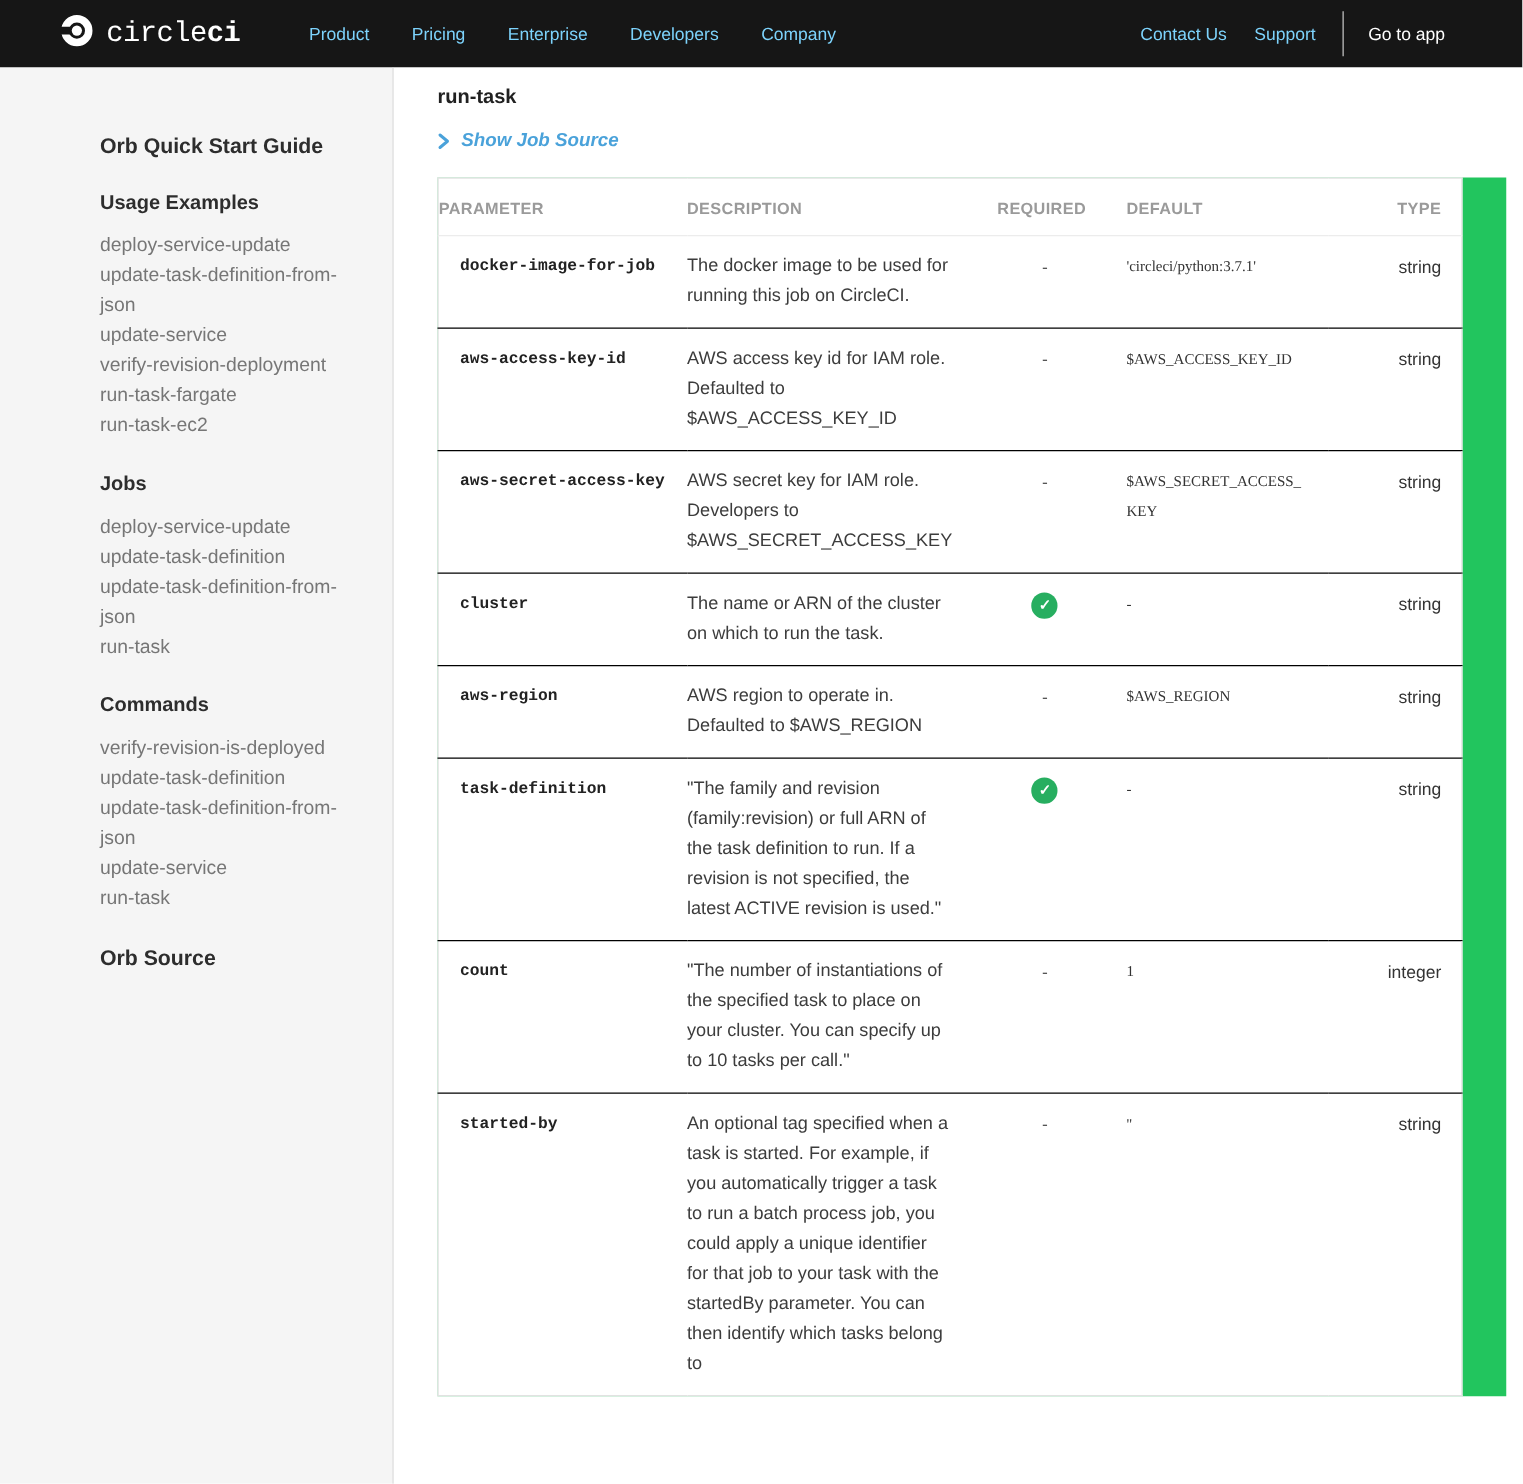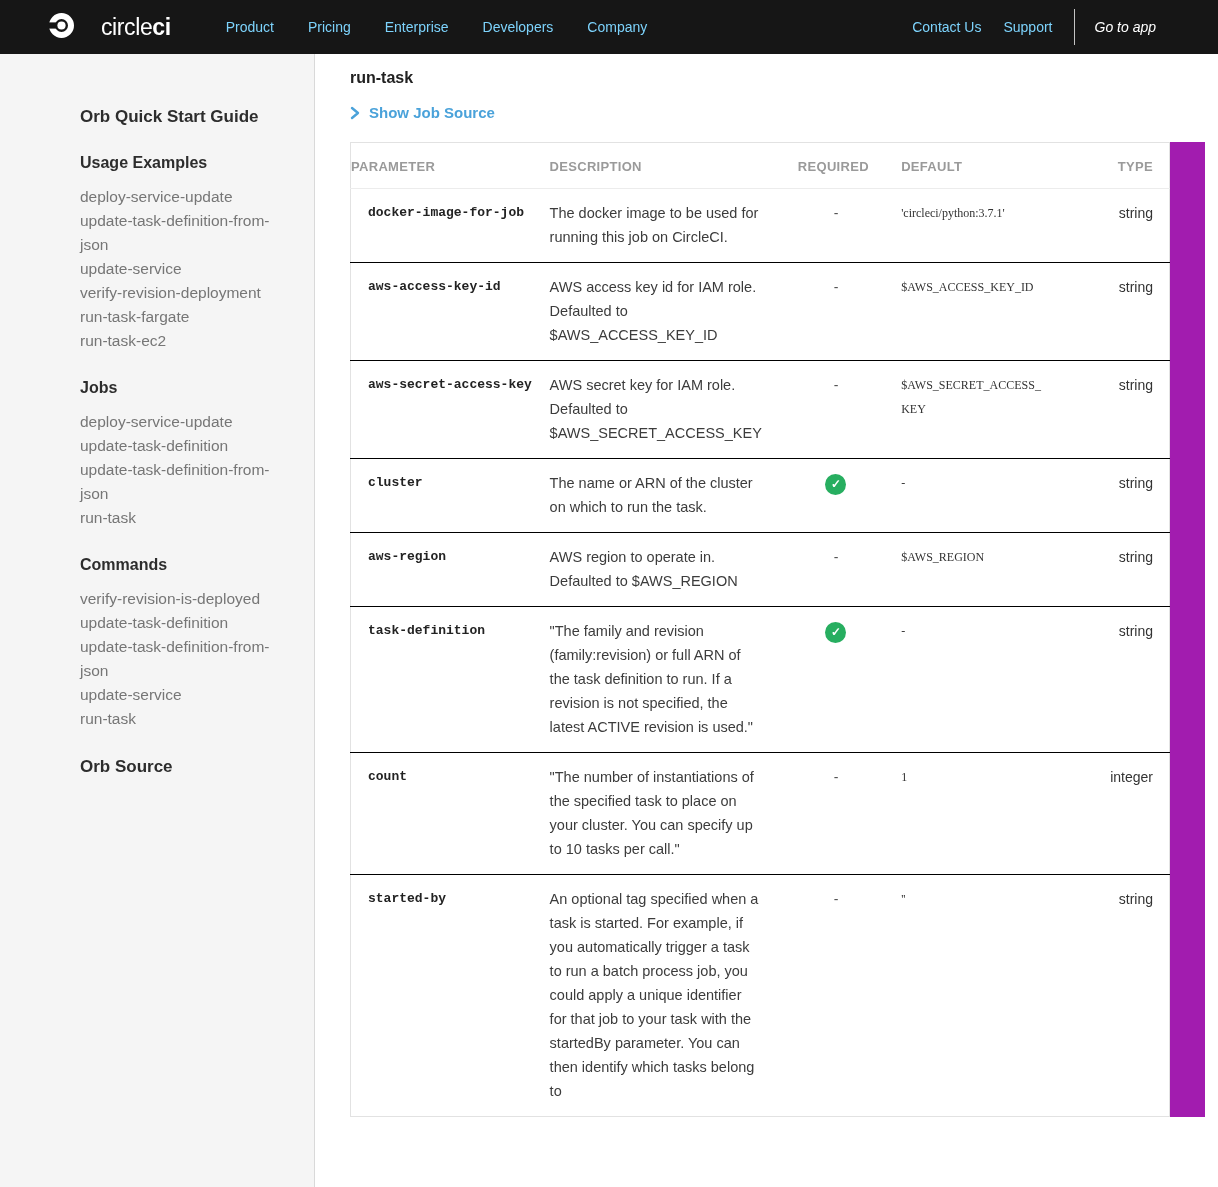--- a/index.html
+++ b/index.html
@@ -2,21 +2,21 @@
 <html><head>
 <meta charset="utf-8">
 <style>
   * { margin:0; padding:0; box-sizing:border-box; }
   html,body { width:1218px; height:1187px; overflow:hidden; background:#fff;
     font-family:"Liberation Sans", sans-serif; }
 
   
   .navbar { height:54px; background:#161616; display:flex; align-items:center;
     padding:0 56px 0 48px; color:#fff; }
-  .logo { display:flex; align-items:center; gap:26px; cursor:pointer; }
+  .logo { display:flex; align-items:center; gap:10px; cursor:pointer;font-family:Liberation Mono, monospace; }
   .logo-text { font-size:23px; color:#fff; letter-spacing:-0.4px; }
   .logo-text b { font-weight:700; }
   .nav-links { display:flex; margin-left:38px; }
   .nav-item { font-size:14px; color:#7dd3fc; padding:0 17px; cursor:pointer; }
   .nav-right { margin-left:auto; display:flex; align-items:center; }
   .nav-right .nav-item { padding:0 11px; }
   .nav-divider { width:1px; height:36px; background:rgba(255,255,255,0.75); margin:0 14px 0 10px; }
   .nav-cta { font-size:14px; color:#fff; padding:0 6px; cursor:pointer; }
 
   
@@ -25,26 +25,26 @@
     padding:31px 34px 0 80px; }
   .side-top-heading, .side-bottom-heading { font-size:17px; font-weight:700; color:#2d2d2d; cursor:pointer; }
   .side-top-heading { margin-bottom:27px;margin-top:22px; }
   .side-section { margin-bottom:26px; }
   .side-section-heading { font-size:16px; font-weight:700; color:#2d2d2d; margin-bottom:13px; }
   .side-links { list-style:none; }
   .side-links li { font-size:15.5px; line-height:24px; color:#767676; cursor:pointer; }
 
   .main { flex:1; background:#fff; padding:15px 0 0 35px; }
   .page-title { font-size:16px; font-weight:700; color:#212121; }
-  .source-toggle { display:flex; align-items:center; gap:9px; margin-top:17px; cursor:pointer; }
+  .source-toggle { display:flex; align-items:center; gap:9px; margin-top:17px; cursor:pointer;font-style:italic; }
   .source-toggle-label { font-size:15px; font-weight:700; color:#4aa2da; }
   .chevron-icon { display:inline-flex; }
 
   
-  .table-outer { margin-top:21px; width:855px; background:#a21caf; }
+  .table-outer { margin-top:21px; width:855px; background:#22c55e; }
   table.params { width:820px; background:#fff; border:1px solid #e2e2e2; border-collapse:collapse; }
   .params th { font-size:13px; font-weight:700; letter-spacing:0.3px; color:#9a9a9a;
     text-align:left; padding:16px 0 14px 0; border-bottom:1px solid #ececec; }
   .params th.c-req { text-align:left; padding-left:14px; }
   .params th.c-type { text-align:right; padding-right:16px; }
   .params td { vertical-align:top; padding-top:12px; padding-bottom:13px; border-bottom:1px solid #000000; }
   .params tr:last-child td { border-bottom:none; }
   .params col.w-param { width:208px; }
   .params col.w-desc  { width:212px; }
   .params col.w-req   { width:106px; }
@@ -78,21 +78,21 @@
   </div>
   <div class="nav-links">
       <div class="nav-item">Product</div>
       <div class="nav-item">Pricing</div>
       <div class="nav-item">Enterprise</div>
       <div class="nav-item">Developers</div>
       <div class="nav-item">Company</div>
     </div>
   <div class="nav-right">
     <div class="nav-divider" style="order:2;"></div>
-    <div class="nav-cta" style="order:3;font-style:italic;">Go to app</div>
+    <div class="nav-cta" style="order:3;">Go to app</div>
   <div class="nav-item" style="order: 1;">Contact Us</div>
       <div class="nav-item" style="order: 1;">Support</div>
     </div>
 </nav>
 
 <div class="page">
 
   <aside class="sidebar">
     <div class="side-top-heading">Orb Quick Start Guide</div>
     <div id="side-sections">
@@ -170,21 +170,21 @@
             </tr>
             <tr>
               <td class="cell-param">aws-access-key-id</td>
               <td class="cell-desc">AWS access key id for IAM role. Defaulted to $AWS_ACCESS_KEY_ID</td>
               <td class="cell-req">-</td>
               <td class="cell-def">$AWS_ACCESS_KEY_ID</td>
               <td class="cell-type">string</td>
             </tr>
             <tr>
               <td class="cell-param">aws-secret-access-key</td>
-              <td class="cell-desc">AWS secret key for IAM role. Defaulted to $AWS_SECRET_ACCESS_KEY</td>
+              <td class="cell-desc">AWS secret key for IAM role. Developers to $AWS_SECRET_ACCESS_KEY</td>
               <td class="cell-req">-</td>
               <td class="cell-def">$AWS_SECRET_ACCESS_KEY</td>
               <td class="cell-type">string</td>
             </tr>
             <tr>
               <td class="cell-param">cluster</td>
               <td class="cell-desc">The name or ARN of the cluster on which to run the task.</td>
               <td class="cell-req"><span class="check-badge">✓</span></td>
               <td class="cell-def">-</td>
               <td class="cell-type">string</td>

